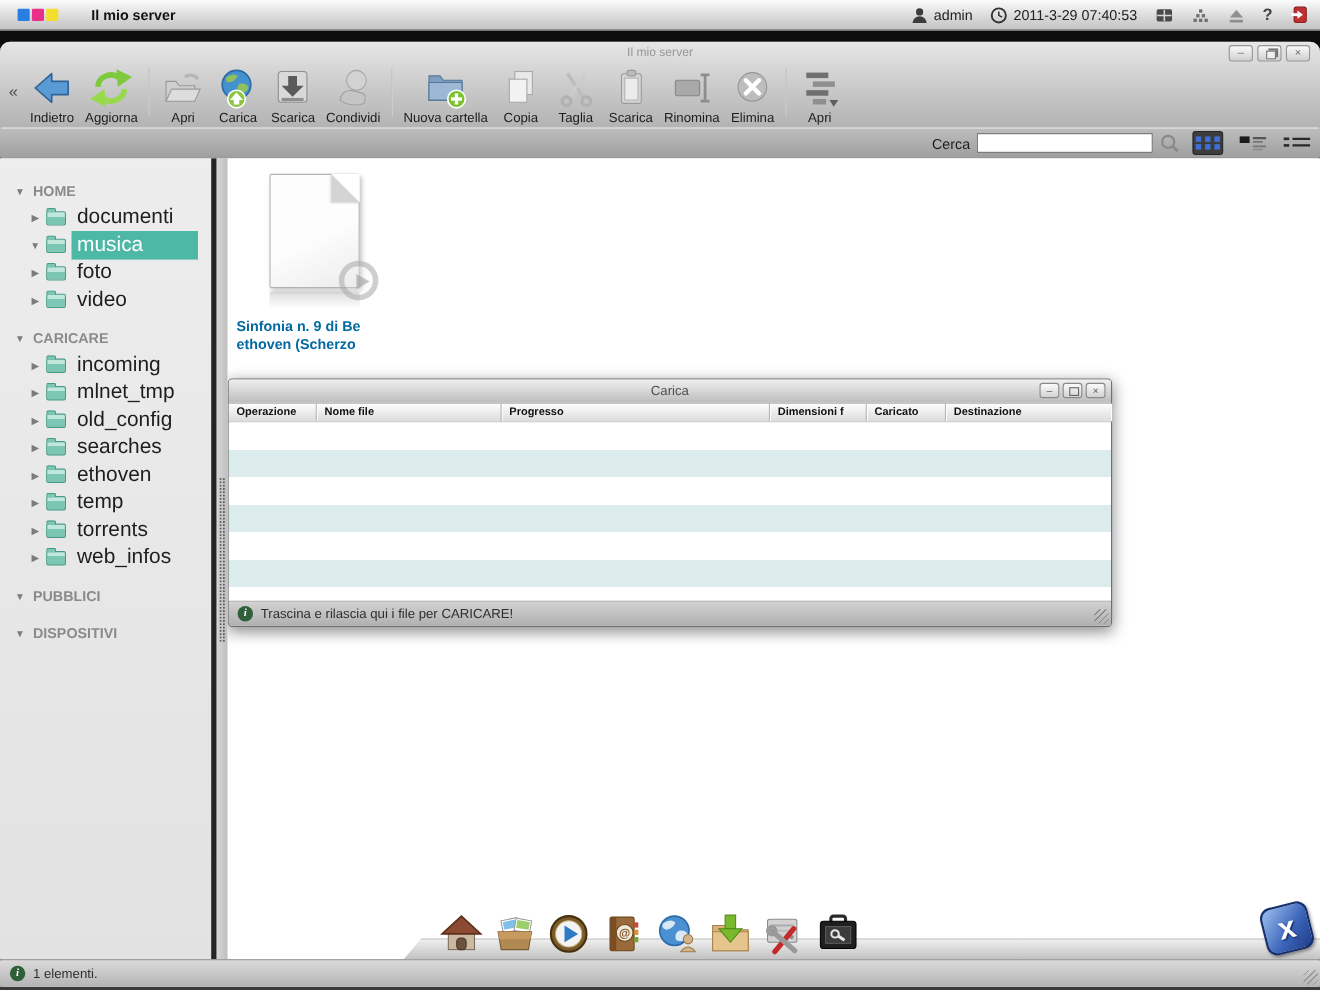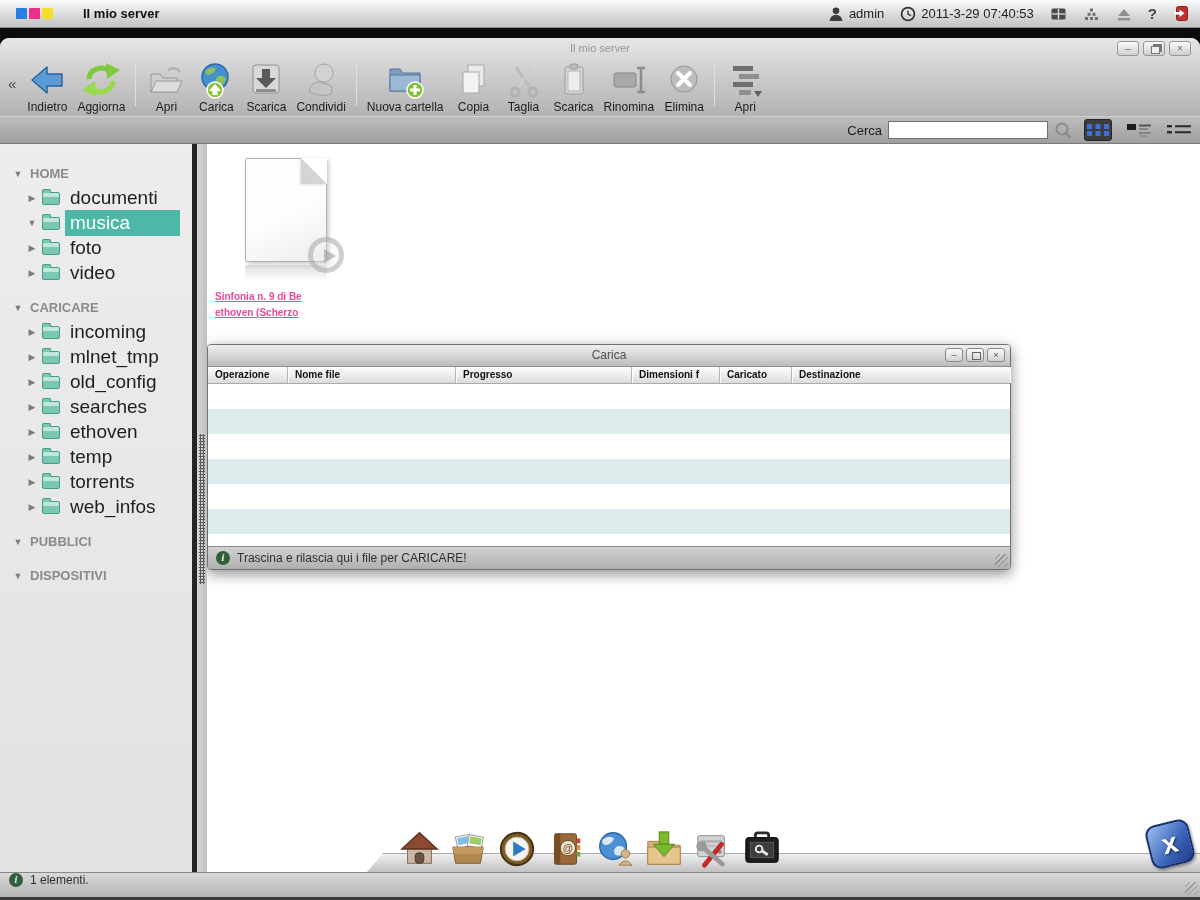--- a/index.html
+++ b/index.html
@@ -90,21 +90,21 @@
   .page-fold { position:absolute; top:-1px; right:-1px; width:0; height:0; border-style:solid;
     border-width:0 26px 26px 0; border-color:#fff #fff #d4d4d4 #d4d4d4;
     box-shadow:-1px 1px 2px rgba(0,0,0,.12); }
   .play-badge { position:absolute; bottom:-12px; right:-18px; width:36px; height:36px;
     border:5px solid rgba(150,150,150,.45); border-radius:50%; background:rgba(240,240,240,.25); }
   .play-badge::before { content:""; position:absolute; left:11px; top:7px; width:0; height:0;
     border-style:solid; border-width:7px 0 7px 12px;
     border-color:transparent transparent transparent rgba(150,150,150,.55); }
   .page-reflection { width:82px; height:16px; margin-top:3px;
     background:linear-gradient(rgba(120,120,120,.25), rgba(255,255,255,0)); border-radius:2px; }
-  .file-name { margin-top:8px; font-size:10px; font-weight:bold; color:#ec4899; line-height:16px;text-decoration:underline; }
+  .file-name { margin-top:8px; font-size:13px; font-weight:bold; color:#0369a1; line-height:16px; }
 
   
   .dialog { position:absolute; left:0; top:200px; width:804px; height:226px;
     border:1px solid #707070; border-radius:4px; background:#fff;
     box-shadow:0 4px 14px rgba(0,0,0,.45); display:flex; flex-direction:column; }
   .dlg-titlebar { height:22px; background:linear-gradient(#efefef,#bdbdbd);
     border-bottom:1px solid #8d8d8d; border-radius:3px 3px 0 0; position:relative; text-align:center; }
   .dlg-title { font-size:12px; color:#4f4f4f; line-height:21px; }
   .dlg-controls { position:absolute; right:5px; top:3px; display:flex; gap:3px; }
   .dlg-btn { width:18px; height:14px; border:1px solid #8a8a8a; border-radius:3px;
@@ -139,21 +139,21 @@
   .watermark { position:absolute; right:8px; bottom:6px; display:flex; align-items:center; gap:8px; }
   .wm-badge { width:44px; height:44px; border-radius:10px; transform:rotate(-14deg);
     background:linear-gradient(135deg,#9cc0f0,#3a62b8 60%,#1e3c86); border:2px solid #16306e;
     color:#fff; font-size:28px; font-weight:bold; text-align:center; line-height:40px;
     text-shadow:1px 1px 2px #13295e; box-shadow:1px 2px 3px rgba(0,0,0,.4); }
   .wm-text { font-size:26px; font-weight:bold; color:#2a52b0; letter-spacing:0;
     text-shadow:-1px -1px 0 #fff, 1px -1px 0 #fff, -1px 1px 0 #fff, 1px 1px 0 #fff, 2px 3px 3px #9a9a9a; }
 
   
   .statusbar { height:25px; background:linear-gradient(#dadada,#b4b4b4); border-top:1px solid #8a8a8a;
-    display:flex; align-items:flex-start; gap:7px; padding:0 9px; position:relative; }
+    display:flex; align-items:center; gap:7px; padding:0 9px; position:relative; }
   .statusbar-text { font-size:12px; color:#2e2e2e; }
   .bottom-edge { height:3px; background:#3b3b3b; }
   .sb-grip { position:absolute; right:2px; bottom:2px; width:13px; height:13px;
     background:repeating-linear-gradient(135deg, transparent 0 3px, #979797 3px 4px); }
 </style>
 </head>
 <body>
 
 <div class="menubar">
   <div class="logo">
@@ -501,21 +501,21 @@
           <div class="dlg-title">Carica</div>
           <div class="dlg-controls">
             <div class="dlg-btn">–</div>
             <div class="dlg-btn glyph-max"></div>
             <div class="dlg-btn">×</div>
           </div>
         </div>
         <div class="dlg-header">
           <div class="dlg-col" style="width:80px">Operazione</div>
           <div class="dlg-col" style="width:168px">Nome file</div>
-          <div class="dlg-col" style="width:176px">Progresso</div>
+          <div class="dlg-col" style="width:244px">Progresso</div>
           <div class="dlg-col" style="width:88px">Dimensioni f</div>
           <div class="dlg-col" style="width:72px">Caricato</div>
           <div class="dlg-col" style="flex:1; border-right:none">Destinazione</div>
         </div>
         <div class="dlg-body"></div>
         <div class="dlg-footer">
           <span class="info-icon"></span>
           <span class="dlg-footer-text">Trascina e rilascia qui i file per CARICARE!</span>
           <div class="resize-grip"></div>
         </div>

